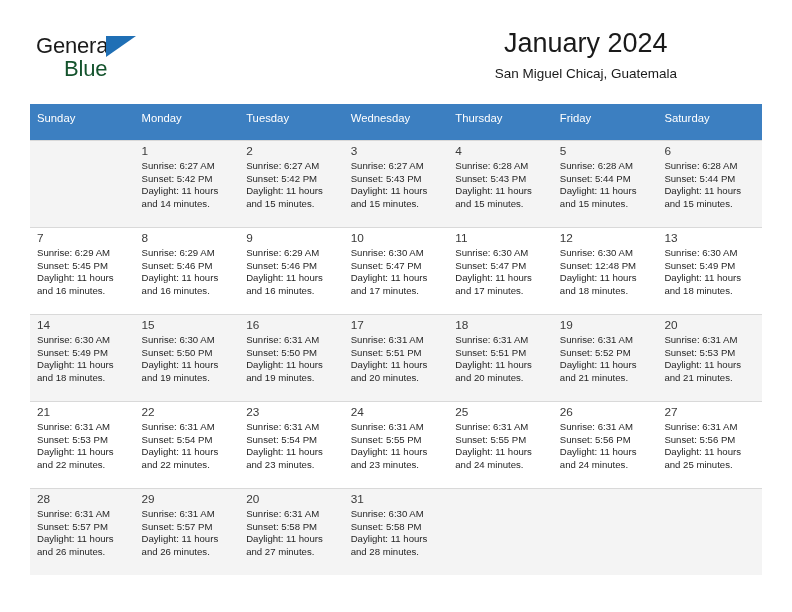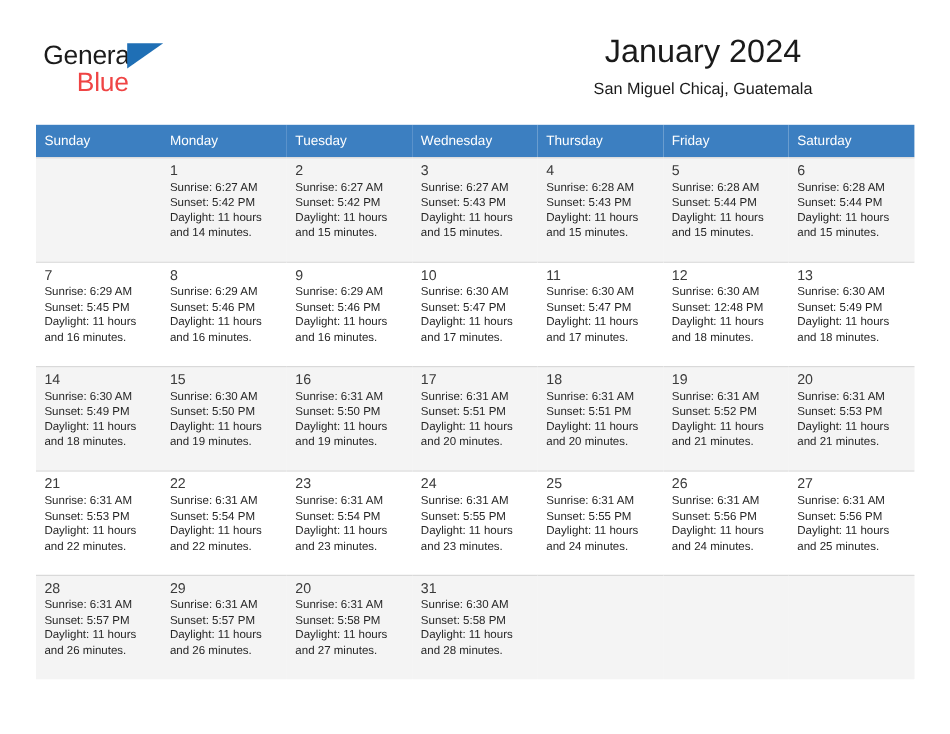--- a/index.html
+++ b/index.html
@@ -53,21 +53,21 @@
     height: 0;
     border-left: 30px solid #1f6fb5;
     border-bottom: 21px solid transparent;
   }
   .logo-blue {
     position: absolute;
     left: 28px;
     top: 23px;
     font-size: 22px;
     letter-spacing: -0.2px;
-    color: #ef4444;
+    color: #14532d;
     font-family: "Liberation Sans", sans-serif;
   }
   .title-block {
     position: absolute;
     right: 36px;
     top: 28px;
     text-align: center;
   }
   .cal-title {
     font-size: 27px;
@@ -90,21 +90,21 @@
     width: 732px;
     border-collapse: collapse;
     table-layout: fixed;
   }
   .calendar th {
     background: #3c7fc1;
     color: #ffffff;
     font-weight: normal;
     font-size: 11.3px;
     text-align: left;
-    padding: 5px 0 5px 7px;
+    padding: 5px 0 14px 7px;
     height: 17px;
     border: none;
   }
   .calendar td {
     vertical-align: top;
     height: 87px;
     padding: 0;
     border: none;
     background: #ffffff;
   }

